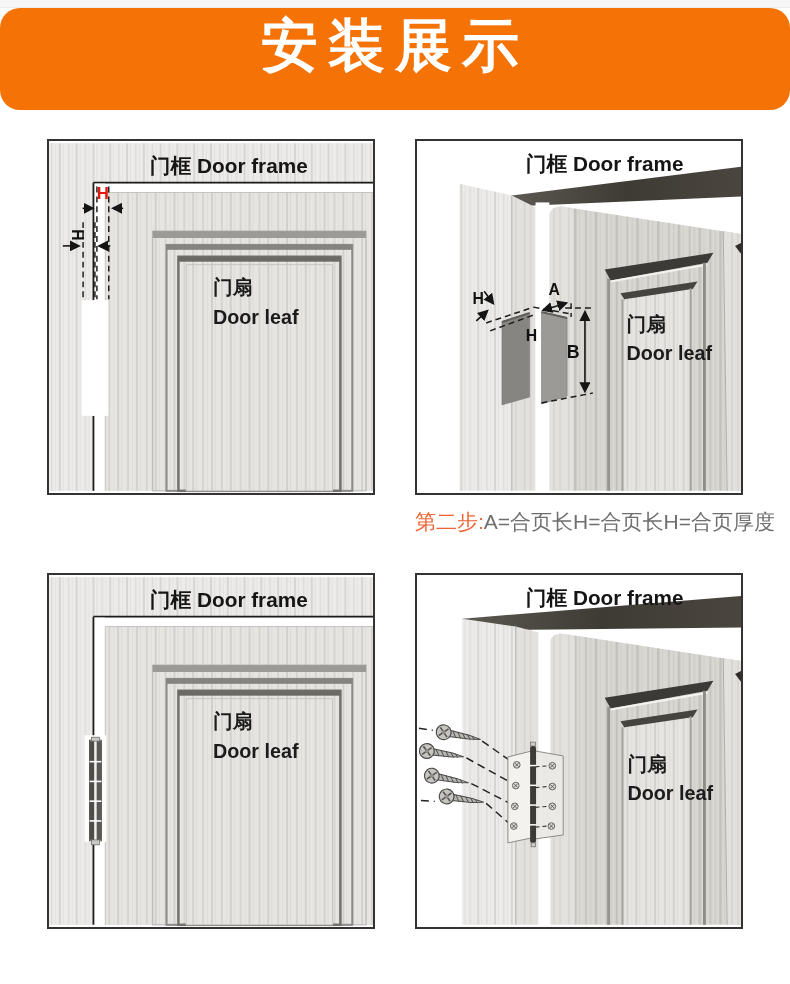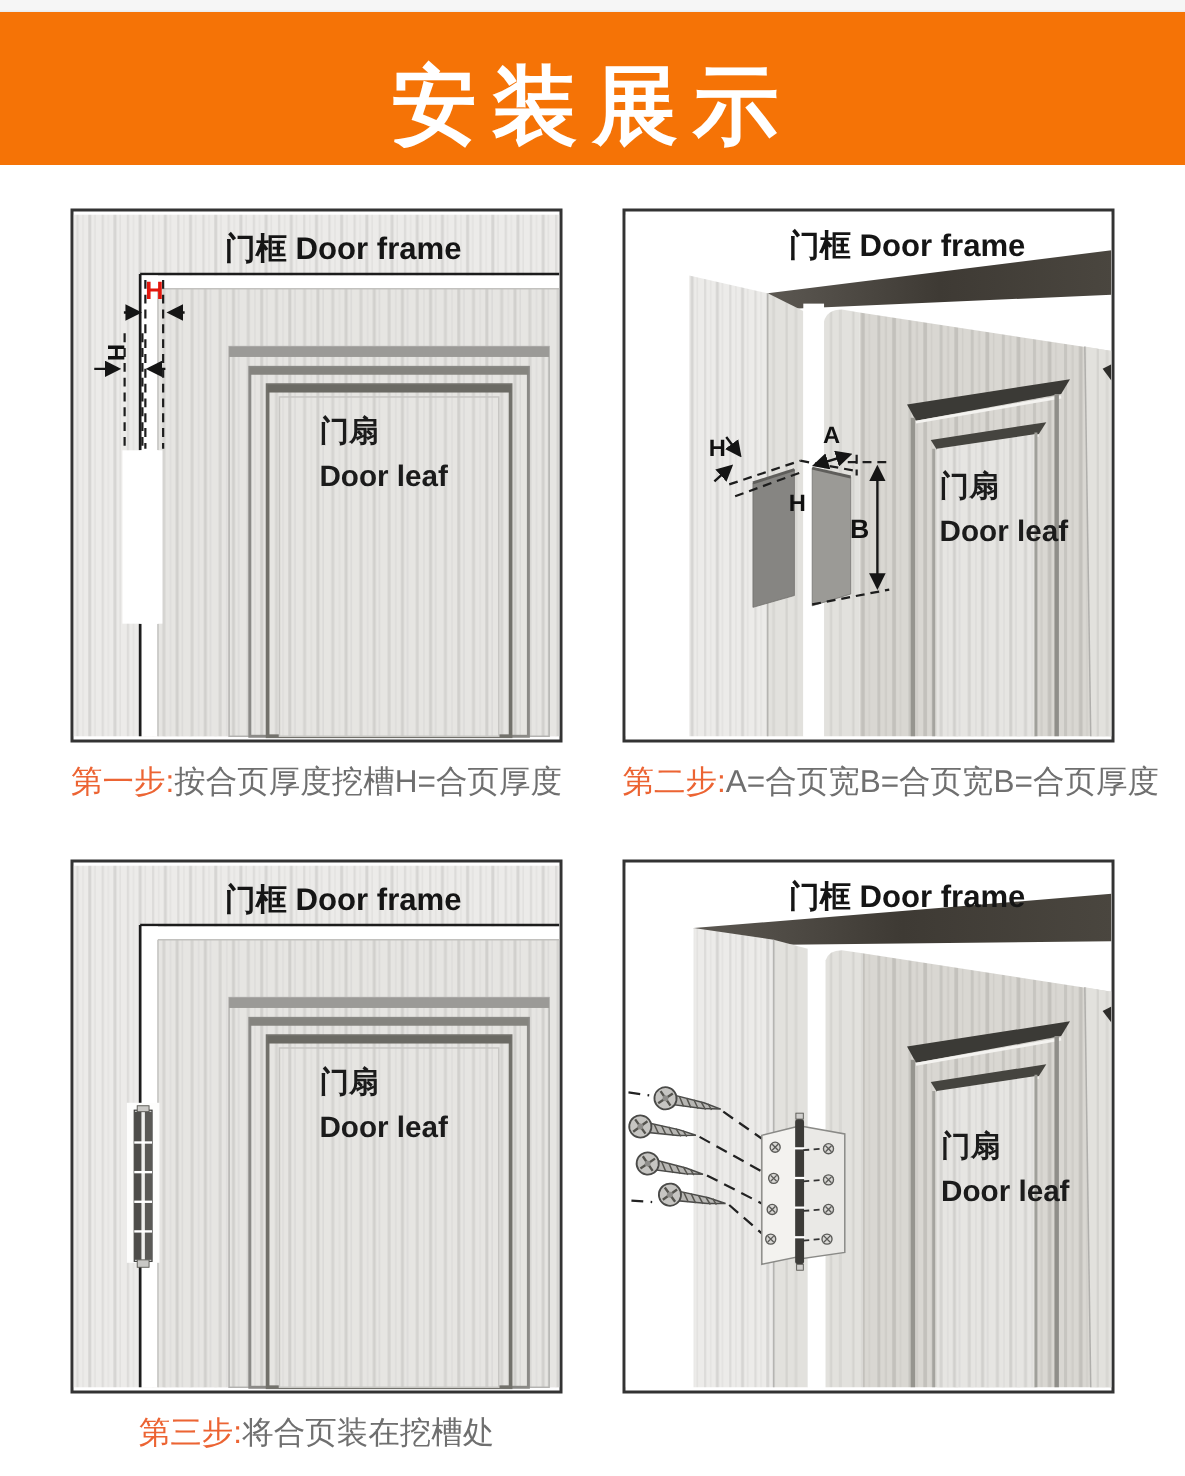--- a/index.html
+++ b/index.html
@@ -1,18 +1,18 @@
 <!DOCTYPE html>
 <html><head>
 <meta charset="utf-8">
 <style>
   html,body{margin:0;padding:0;background:#fff;}
   body{width:790px;height:984px;overflow:hidden;font-family:"Liberation Sans","DejaVu Sans",sans-serif;}
   .top-strip{height:7px;background:#f6f6f6;border-bottom:1px solid #ececec;}
-  .banner{height:102px;background:#f57306;display:flex;align-items:flex-end;justify-content:center;}
+  .banner{height:102px;background:#f57306;display:flex;align-items:flex-start;justify-content:center;border-radius:20px;}
   .banner h1{margin:0;color:#fff;font-size:57px;font-weight:800;letter-spacing:10px;}
   .grid{display:grid;grid-template-columns:328px 328px;column-gap:40px;padding:29px 47px 0 47px;}
   .panel{height:356px;border:2px solid #333;box-sizing:border-box;background:#fff;overflow:hidden;}
   .panel svg{display:block;width:100%;height:100%;}
   .caption{margin:13px 0 37px 0;text-align:center;font-size:21px;line-height:28px;color:#6f6f6f;white-space:nowrap;}
   .caption .step-num{color:#ec6433;}
   svg text{font-family:"Liberation Sans","DejaVu Sans",sans-serif;}
   .lbl{font-size:21px;font-weight:600;fill:#151515;}
   .leaf{font-size:20px;font-weight:600;fill:#1b1b1b;}
   .dim{font-size:16px;font-weight:700;fill:#111;}
@@ -116,21 +116,20 @@
           <line class="arrline" x1="14" y1="104" x2="30" y2="104" marker-end="url(#arr)"></line>
           <line class="arrline" x1="62" y1="104" x2="51" y2="104" marker-end="url(#arr)"></line>
           <text class="dimred" x="54.5" y="57" text-anchor="middle">H</text>
           <text class="dim" x="27" y="97" transform="rotate(90 27 93)" text-anchor="middle">H</text>
         </g>
         <text class="lbl" x="182" y="30" text-anchor="middle">门框 Door frame</text>
         <text class="leaf" x="166" y="153">门扇</text>
         <text class="leaf" x="166" y="183">Door leaf</text>
       </svg>
     </div>
-    <p class="caption"><span class="step-num">第一步:</span><span>按合页厚度挖槽H=合页厚度</span></p>
   </section>
 
   <section>
     <div class="panel">
       <svg viewBox="0 0 328 352">
         <rect x="0" y="0" width="328" height="352" fill="#fff"></rect>
         <polygon points="96,53 328,24 328,54 101,64" fill="url(#lg)"></polygon>
         <polygon points="43,41 96,53 96,352 43,352" fill="url(#woodA)"></polygon>
         <polygon points="96,53 120,65 120,352 96,352" fill="url(#woodD)"></polygon>
         <line x1="96" y1="53" x2="96" y2="352" stroke="#b5b4b1" stroke-width="1"></line>
@@ -172,21 +171,21 @@
           <line class="arrline" x1="170" y1="171" x2="170" y2="251" marker-start="url(#arr)" marker-end="url(#arr)"></line>
           <path class="dash" d="M150,167 L177,167"></path>
           <path class="dash" d="M126,263 L178,253"></path>
           <text class="dim" x="158" y="218" text-anchor="middle" style="font-size:18px">B</text>
         </g>
         <text class="lbl" x="190" y="28" text-anchor="middle">门框 Door frame</text>
         <text class="leaf" x="212" y="190">门扇</text>
         <text class="leaf" x="212" y="220">Door leaf</text>
       </svg>
     </div>
-    <p class="caption"><span class="step-num">第二步:</span><span>A=合页宽B=合页宽B=合页厚度</span></p>
+    <p class="caption"><span class="step-num">第二步:</span><span>A=合页长H=合页长H=合页厚度</span></p>
   </section>
 
   <section>
     <div class="panel">
       <svg viewBox="0 0 328 352">
         <rect x="0" y="0" width="328" height="352" fill="url(#woodA)"></rect>
         <rect x="57" y="50" width="271" height="302" fill="url(#woodB)"></rect>
         <rect x="45" y="41" width="283" height="9" fill="#fff"></rect>
         <line x1="45" y1="40" x2="328" y2="40" stroke="#1c1c1c" stroke-width="1.8"></line>
         <line x1="57" y1="50" x2="328" y2="50" stroke="#c2c1be" stroke-width="1"></line>
@@ -214,21 +213,20 @@
           <rect x="41" y="226" width="12" height="1.6" fill="#ffffff"></rect>
           <rect x="41" y="246" width="12" height="1.6" fill="#ffffff"></rect>
           <rect x="43" y="162" width="8" height="4" fill="#c9c8c5" stroke="#55544f" stroke-width="0.6"></rect>
           <rect x="43" y="266" width="8" height="5" fill="#c9c8c5" stroke="#55544f" stroke-width="0.6"></rect>
         </g>
         <text class="lbl" x="182" y="30" text-anchor="middle">门框 Door frame</text>
         <text class="leaf" x="166" y="153">门扇</text>
         <text class="leaf" x="166" y="183">Door leaf</text>
       </svg>
     </div>
-    <p class="caption"><span class="step-num">第三步:</span><span>将合页装在挖槽处</span></p>
   </section>
 
   <section>
     <div class="panel">
       <svg viewBox="0 0 328 352">
         <rect x="0" y="0" width="328" height="352" fill="#fff"></rect>
         <polygon points="46,42 328,19 328,51 51,54" fill="url(#lg)"></polygon>
         <polygon points="46,42 100,50 100,352 46,352" fill="url(#woodA)"></polygon>
         <polygon points="100,50 123,56 123,352 100,352" fill="url(#woodD)"></polygon>
         <line x1="100" y1="50" x2="100" y2="352" stroke="#b5b4b1" stroke-width="1"></line>

